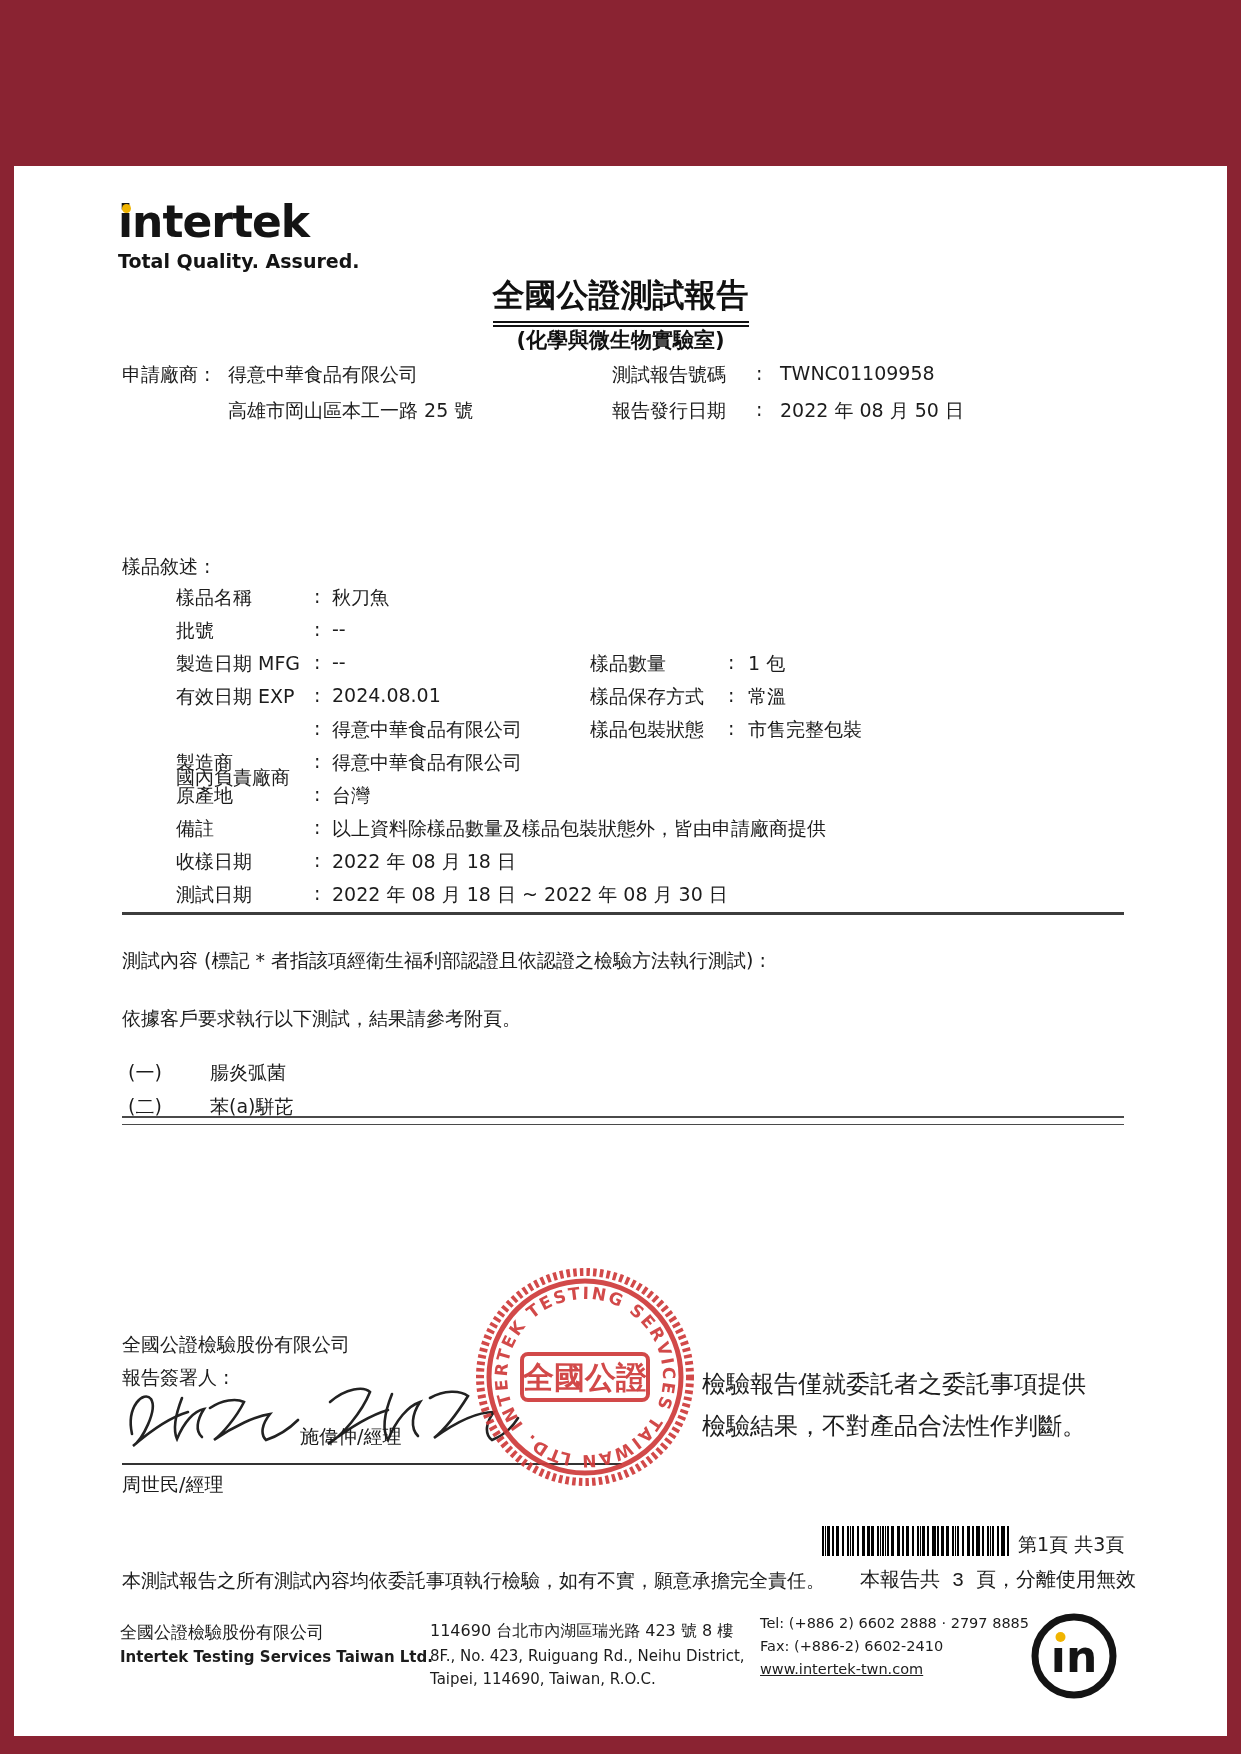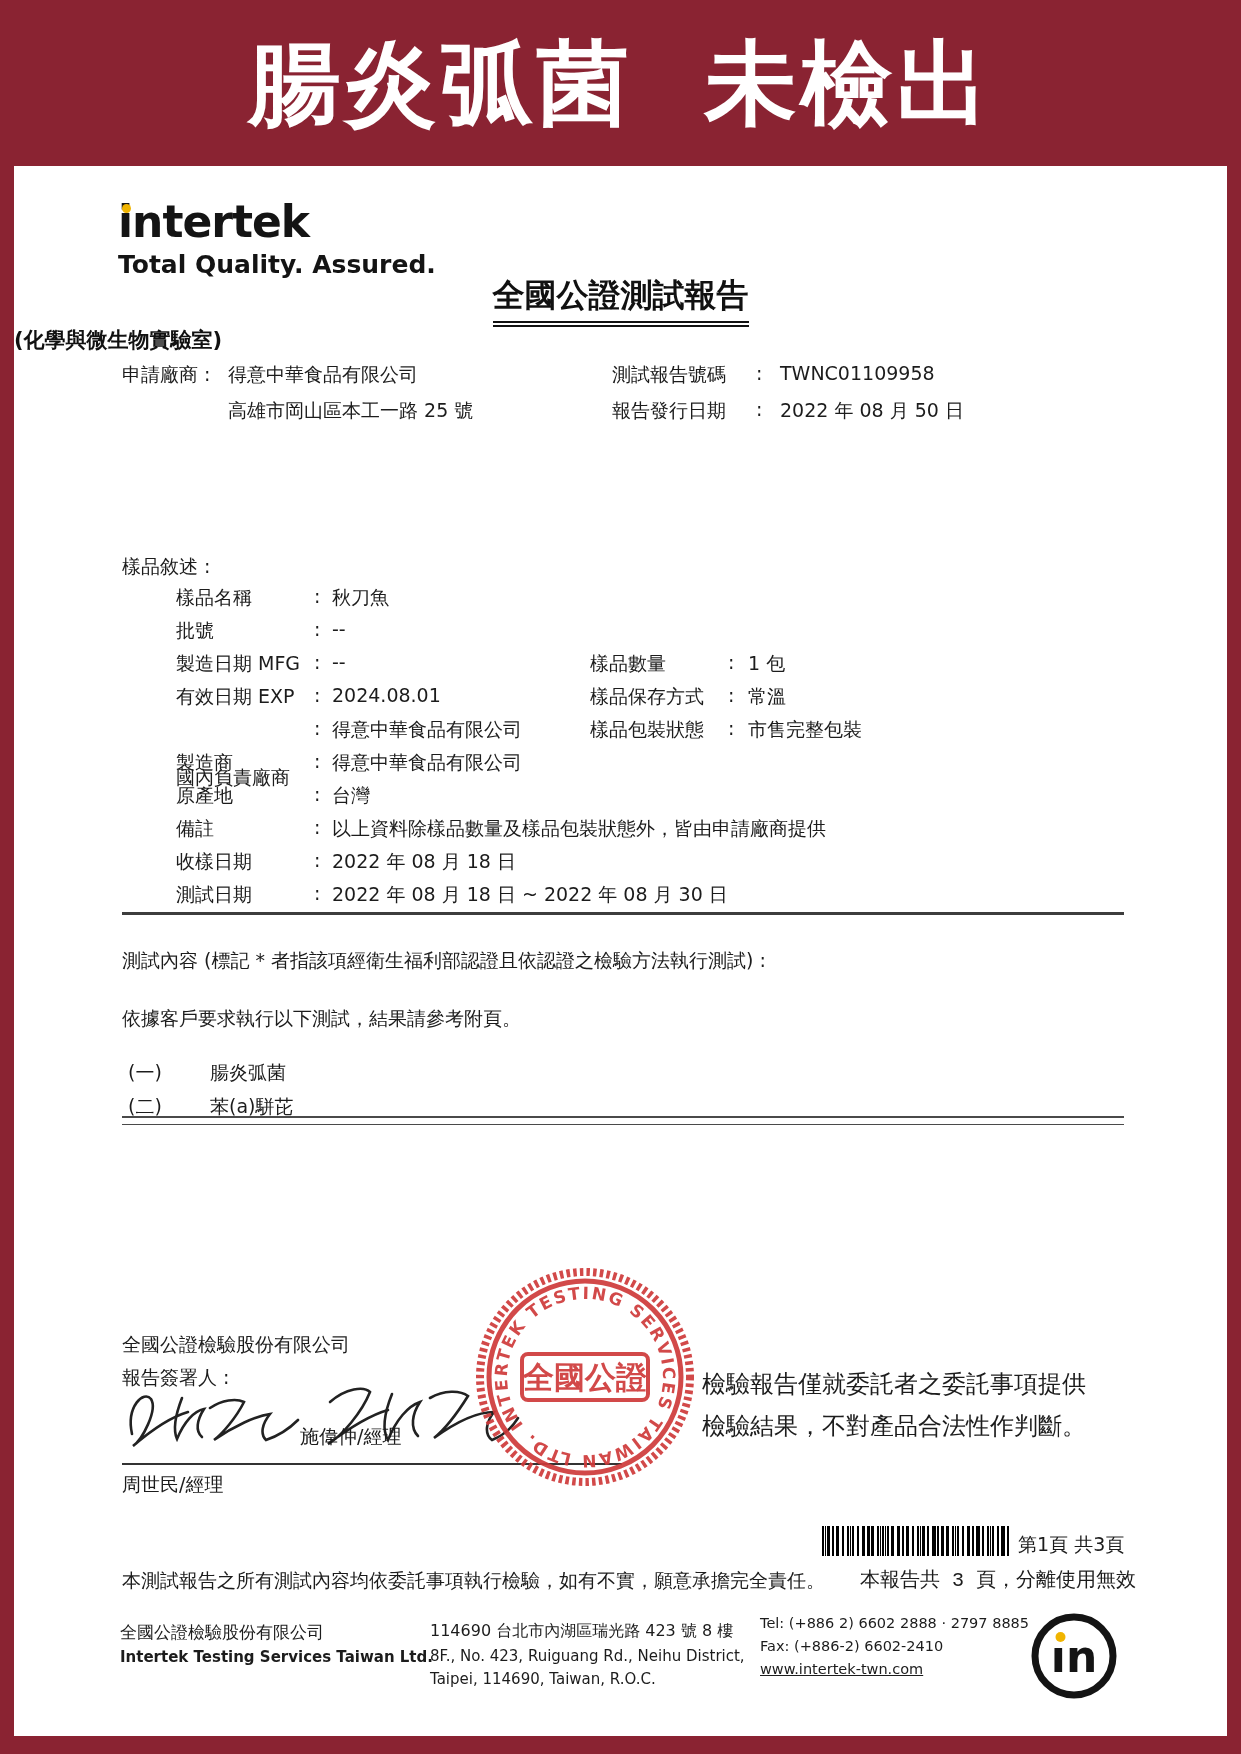--- a/index.html
+++ b/index.html
@@ -10,46 +10,45 @@
   .sheet{position:absolute;left:14px;top:166px;width:1213px;height:1570px;background:#ffffff;}
   .abs{position:absolute;white-space:nowrap;}
   .t19{font-size:19px;color:#1c1c1c;}
   .t20{font-size:20px;color:#1c1c1c;}
   .t24{font-size:24px;color:#1c1c1c;}
   .bold{font-weight:bold;}
   
   .logo-block{position:absolute;left:104px;top:34px;}
   .logo-brand{position:relative;font-size:44px;font-weight:800;letter-spacing:-1px;color:#141414;line-height:1;}
   .logo-idot{position:absolute;left:4px;top:4px;width:9px;height:9px;border-radius:50%;background:#f0b400;}
-  .logo-tagline{margin-top:6px;font-size:25px;font-weight:bold;color:#141414;}
+  .logo-tagline{margin-top:6px;font-size:19px;font-weight:bold;color:#141414;}
   
   .doc-title{position:absolute;left:0;top:108px;width:100%;text-align:center;}
   .doc-title span{display:inline-block;position:relative;font-size:32px;font-weight:bold;color:#111;
     border-bottom:2px solid #111;padding-bottom:3px;}
   .doc-title span::after{content:"";position:absolute;left:0;right:0;bottom:-6px;height:2px;background:#111;}
-  .doc-subtitle{position:absolute;left:0;top:160px;width:100%;font-size:21px;font-weight:bold;color:#111;}
+  .doc-subtitle{position:absolute;left:0;top:160px;width:100%;text-align:center;font-size:21px;font-weight:bold;color:#111;}
   .sep-thick{position:absolute;left:108px;width:1002px;height:3px;background:#3d3d3d;}
   .sep-double{position:absolute;left:108px;width:1002px;height:6px;border-top:2px solid #4a4a4a;border-bottom:1px solid #4a4a4a;}
   .sig-underline{position:absolute;left:108px;top:1297px;width:500px;height:2px;background:#333;}
   .stamp{position:absolute;left:456px;top:1096px;width:230px;height:230px;opacity:.92;}
   .barcode{position:absolute;left:808px;top:1360px;width:188px;height:30px;background-color:#fff;
     background-image:
       repeating-linear-gradient(90deg,#000 0 2px,transparent 2px 5px),
       repeating-linear-gradient(90deg,#000 0 1px,transparent 1px 7px),
       repeating-linear-gradient(90deg,transparent 0 3px,#000 3px 4px,transparent 4px 11px);}
   .weblink{color:#0645ad;text-decoration:underline;cursor:pointer;}
   .f-sm{font-size:15px;color:#1c1c1c;}
   .f-tel{font-size:14.5px;color:#1c1c1c;}
   .sig-path{stroke:#222;stroke-width:2.6;fill:none;stroke-linecap:round;}
 </style>
 </head>
 <body>
 
 <div class="page">
-  <div class="banner-title">腸炎弧菌  未檢出</div>
 
   <div class="sheet">
 
     <div class="logo-block">
       <div class="logo-brand">
         <span>intertek</span>
         <span class="logo-idot"></span>
       </div>
       <div class="logo-tagline">Total Quality. Assured.</div>
     </div>

